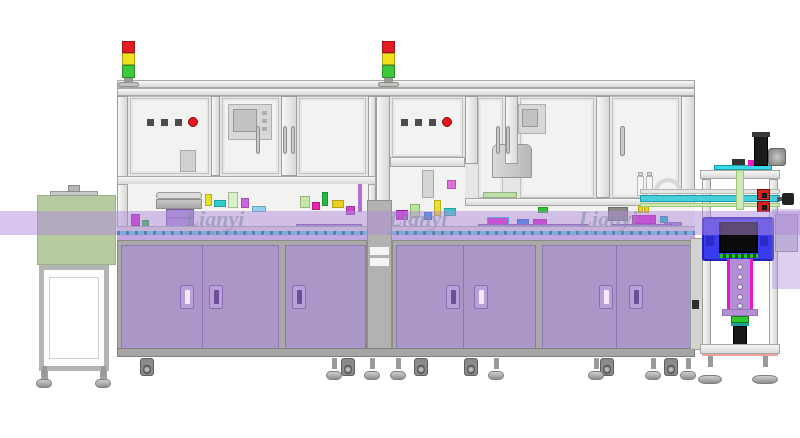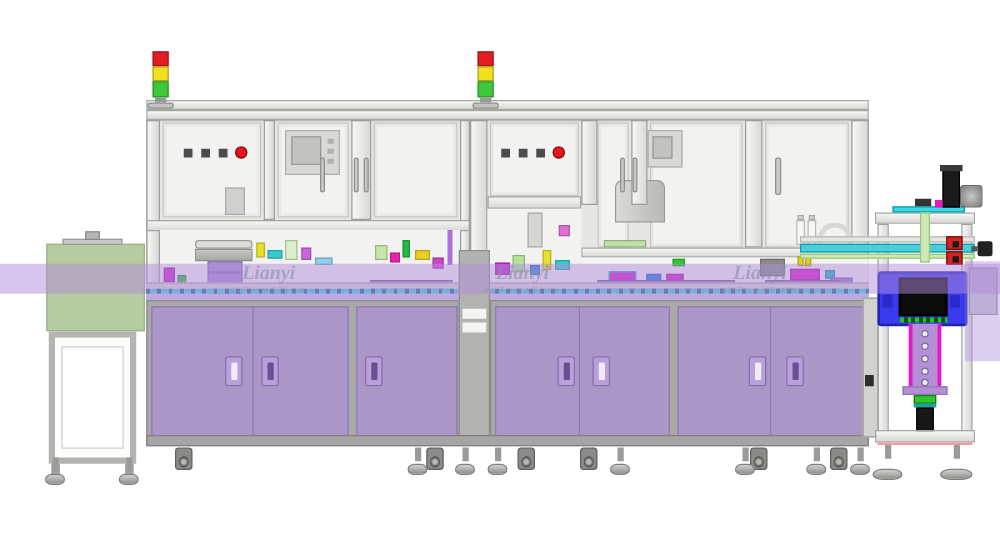--- a/index.html
+++ b/index.html
@@ -39,21 +39,21 @@
   .hmi{background:#d8d8d6;border:1px solid #aeaeac;}
   .hmiscr{background:#c2c2c0;border:1px solid #989896;}
   
   .cv-silver{background:var(--conveyor-silver,#d8d8d6);border-top:1px solid #aaa;}
   .cv-cyan{background:repeating-linear-gradient(90deg,var(--conveyor-dash,#1a6f86) 0 3px,var(--conveyor-cyan,#49cede) 3px 9px);}
   .cv-purple{background:var(--conveyor-purple,#c0a8e0);}
   
   .band{background:var(--band,rgba(175,140,220,.5));}
   .bandpatch{background:var(--band-patch,rgba(175,140,220,.42));}
   .wm{position:absolute;width:130px;text-align:center;color:var(--watermark,#8a92a8);opacity:.62;pointer-events:none;}
-  .wm .brand{font-family:"Liberation Serif",serif;font-style:italic;font-weight:bold;font-size:16px;line-height:20px;}
+  .wm .brand{font-family:"Liberation Serif",serif;font-style:italic;font-weight:bold;font-size:22px;line-height:20px;}
   .wm .sub{font-size:6px;letter-spacing:2.2px;line-height:7px;}
   
   .blueunit{background:var(--blue-unit,#3a3aef);border:2px solid var(--blue-unit-border,#2121b5);border-radius:3px;}
   .clamp{background:#d42222;border:1px solid #7a0a0a;}
   .clamp:after{content:"";position:absolute;left:4px;top:3px;width:5px;height:5px;background:#1a1a1a;}
   .bracket{background:var(--bracket-purple,#b48fd6);border-left:3px solid var(--magenta,#e818c8);border-right:3px solid var(--magenta,#e818c8);box-sizing:border-box;}
   .hole{width:6px;height:6px;border-radius:50%;background:#eceaf4;border:1px solid #7d6a98;box-sizing:border-box;}
 </style>
 </head>
 <body>

